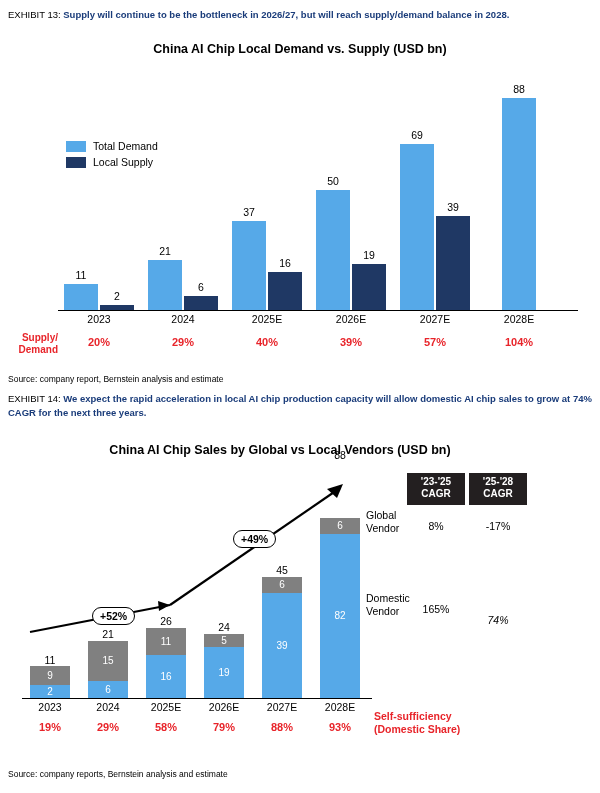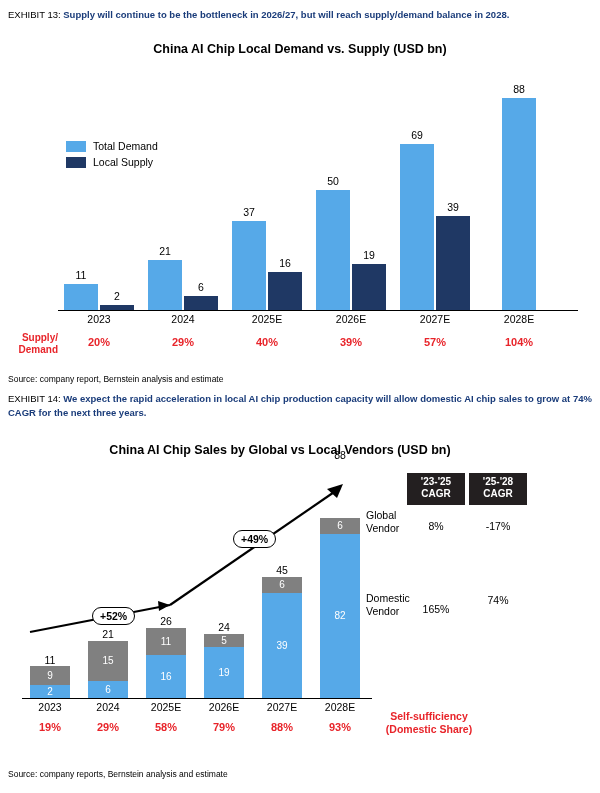--- a/index.html
+++ b/index.html
@@ -264,21 +264,20 @@
   }
   .selfsuff {
     position: absolute;
     left: 374px;
     top: 248px;
     width: 110px;
     font-size: 10.5px;
     font-weight: bold;
     color: #e8242a;
     line-height: 13px;
-    text-align: center;
   }
 
   .arrow-svg {
     position: absolute;
     left: 0;
     top: 0;
     width: 600px;
     height: 260px;
     pointer-events: none;
   }
@@ -320,21 +319,21 @@
   .cagr-val {
     position: absolute;
     font-size: 10.5px;
     text-align: center;
     width: 58px;
     color: #000;
   }
   #cagr-v11 { left: 407px; top: 58px; }
   #cagr-v12 { left: 469px; top: 58px; }
   #cagr-v21 { left: 407px; top: 141px; }
-  #cagr-v22 { left: 469px; top: 132px; }
+  #cagr-v22 { left: 469px; top: 152px; font-style: italic; }
 </style>
 </head>
 <body>
 
 <div class="page">
 
   <div class="exhibit-head" id="exhibit13-head">
     <span class="exhibit-label">EXHIBIT 13:</span>
     <span class="exhibit-text">Supply will continue to be the bottleneck in 2026/27, but will reach supply/demand balance in 2028.</span>
   </div>

